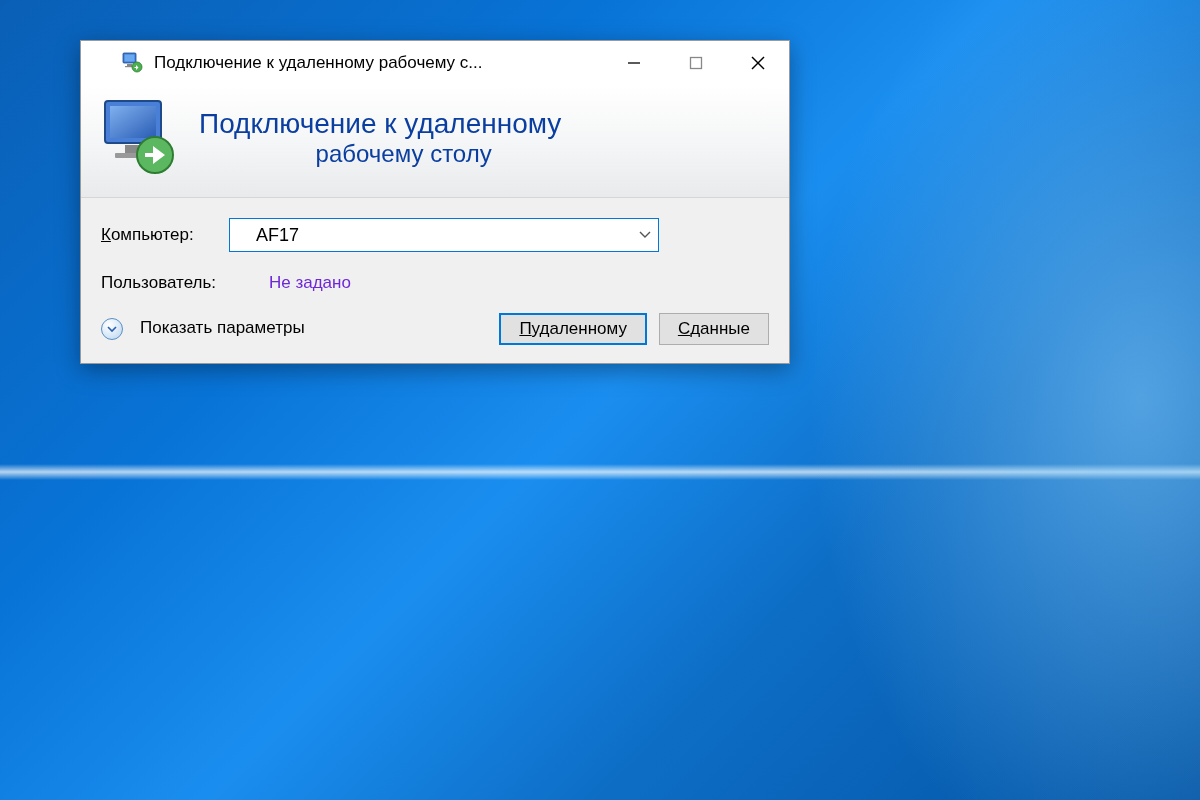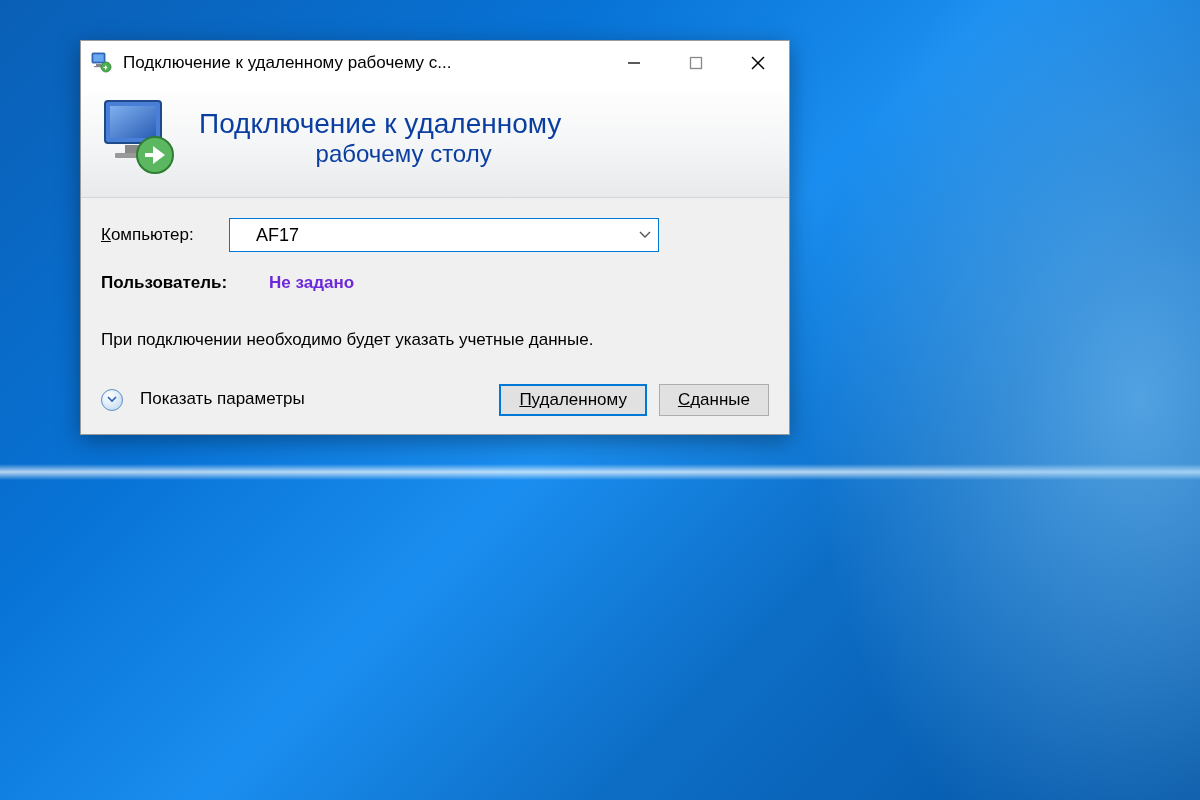--- a/index.html
+++ b/index.html
@@ -32,20 +32,21 @@
       background: #ffffff;
       border: 1px solid #9a9a9a;
       box-shadow: 0 6px 22px rgba(0,0,0,0.35);
     }
     .titlebar {
       height: 44px;
       display: flex;
       align-items: center;
       background: #ffffff;
       padding-left: 10px;
+      margin-left: 31px;
     }
     .titlebar-icon {
       width: 22px;
       height: 22px;
       margin-right: 10px;
       flex-shrink: 0;
     }
     .titlebar-text {
       font-size: 17px;
       color: #000;
@@ -132,21 +133,21 @@
       right: 1px;
       top: 1px;
       bottom: 1px;
       width: 28px;
       display: flex;
       align-items: center;
       justify-content: center;
       background: #fff;
       border-left: 1px solid transparent;
     }
-    .user-row { margin-bottom: 36px; font-weight: bold; }
+    .user-row { margin-bottom: 20px; }
     .user-label {
       font-size: 17px;
       color: #000;
       width: 168px;
     }
     .user-value {
       font-size: 17px;
       color: #6d28d9;
     }
     .info-text {
@@ -272,21 +273,20 @@
             </svg>
         </div>
       </div>
     </div>
 
     <div class="row user-row">
       <div class="user-label">Пользователь:</div>
       <div class="user-value">Не задано</div>
     </div>
 
-    <div class="info-text">При подключении необходимо будет указать учетные данные.</div>
 
     <div class="footer-row">
       <div class="show-params">
         <span class="expand-btn">
           <svg width="10" height="7" viewBox="0 0 10 7">
               <path d="M1 1 L5 5 L9 1" fill="none" stroke="#2a5db5" stroke-width="1.6"></path>
             </svg>
         </span>
         <span><span class="ul">П</span><span>оказать параметры</span></span>
       </div>

